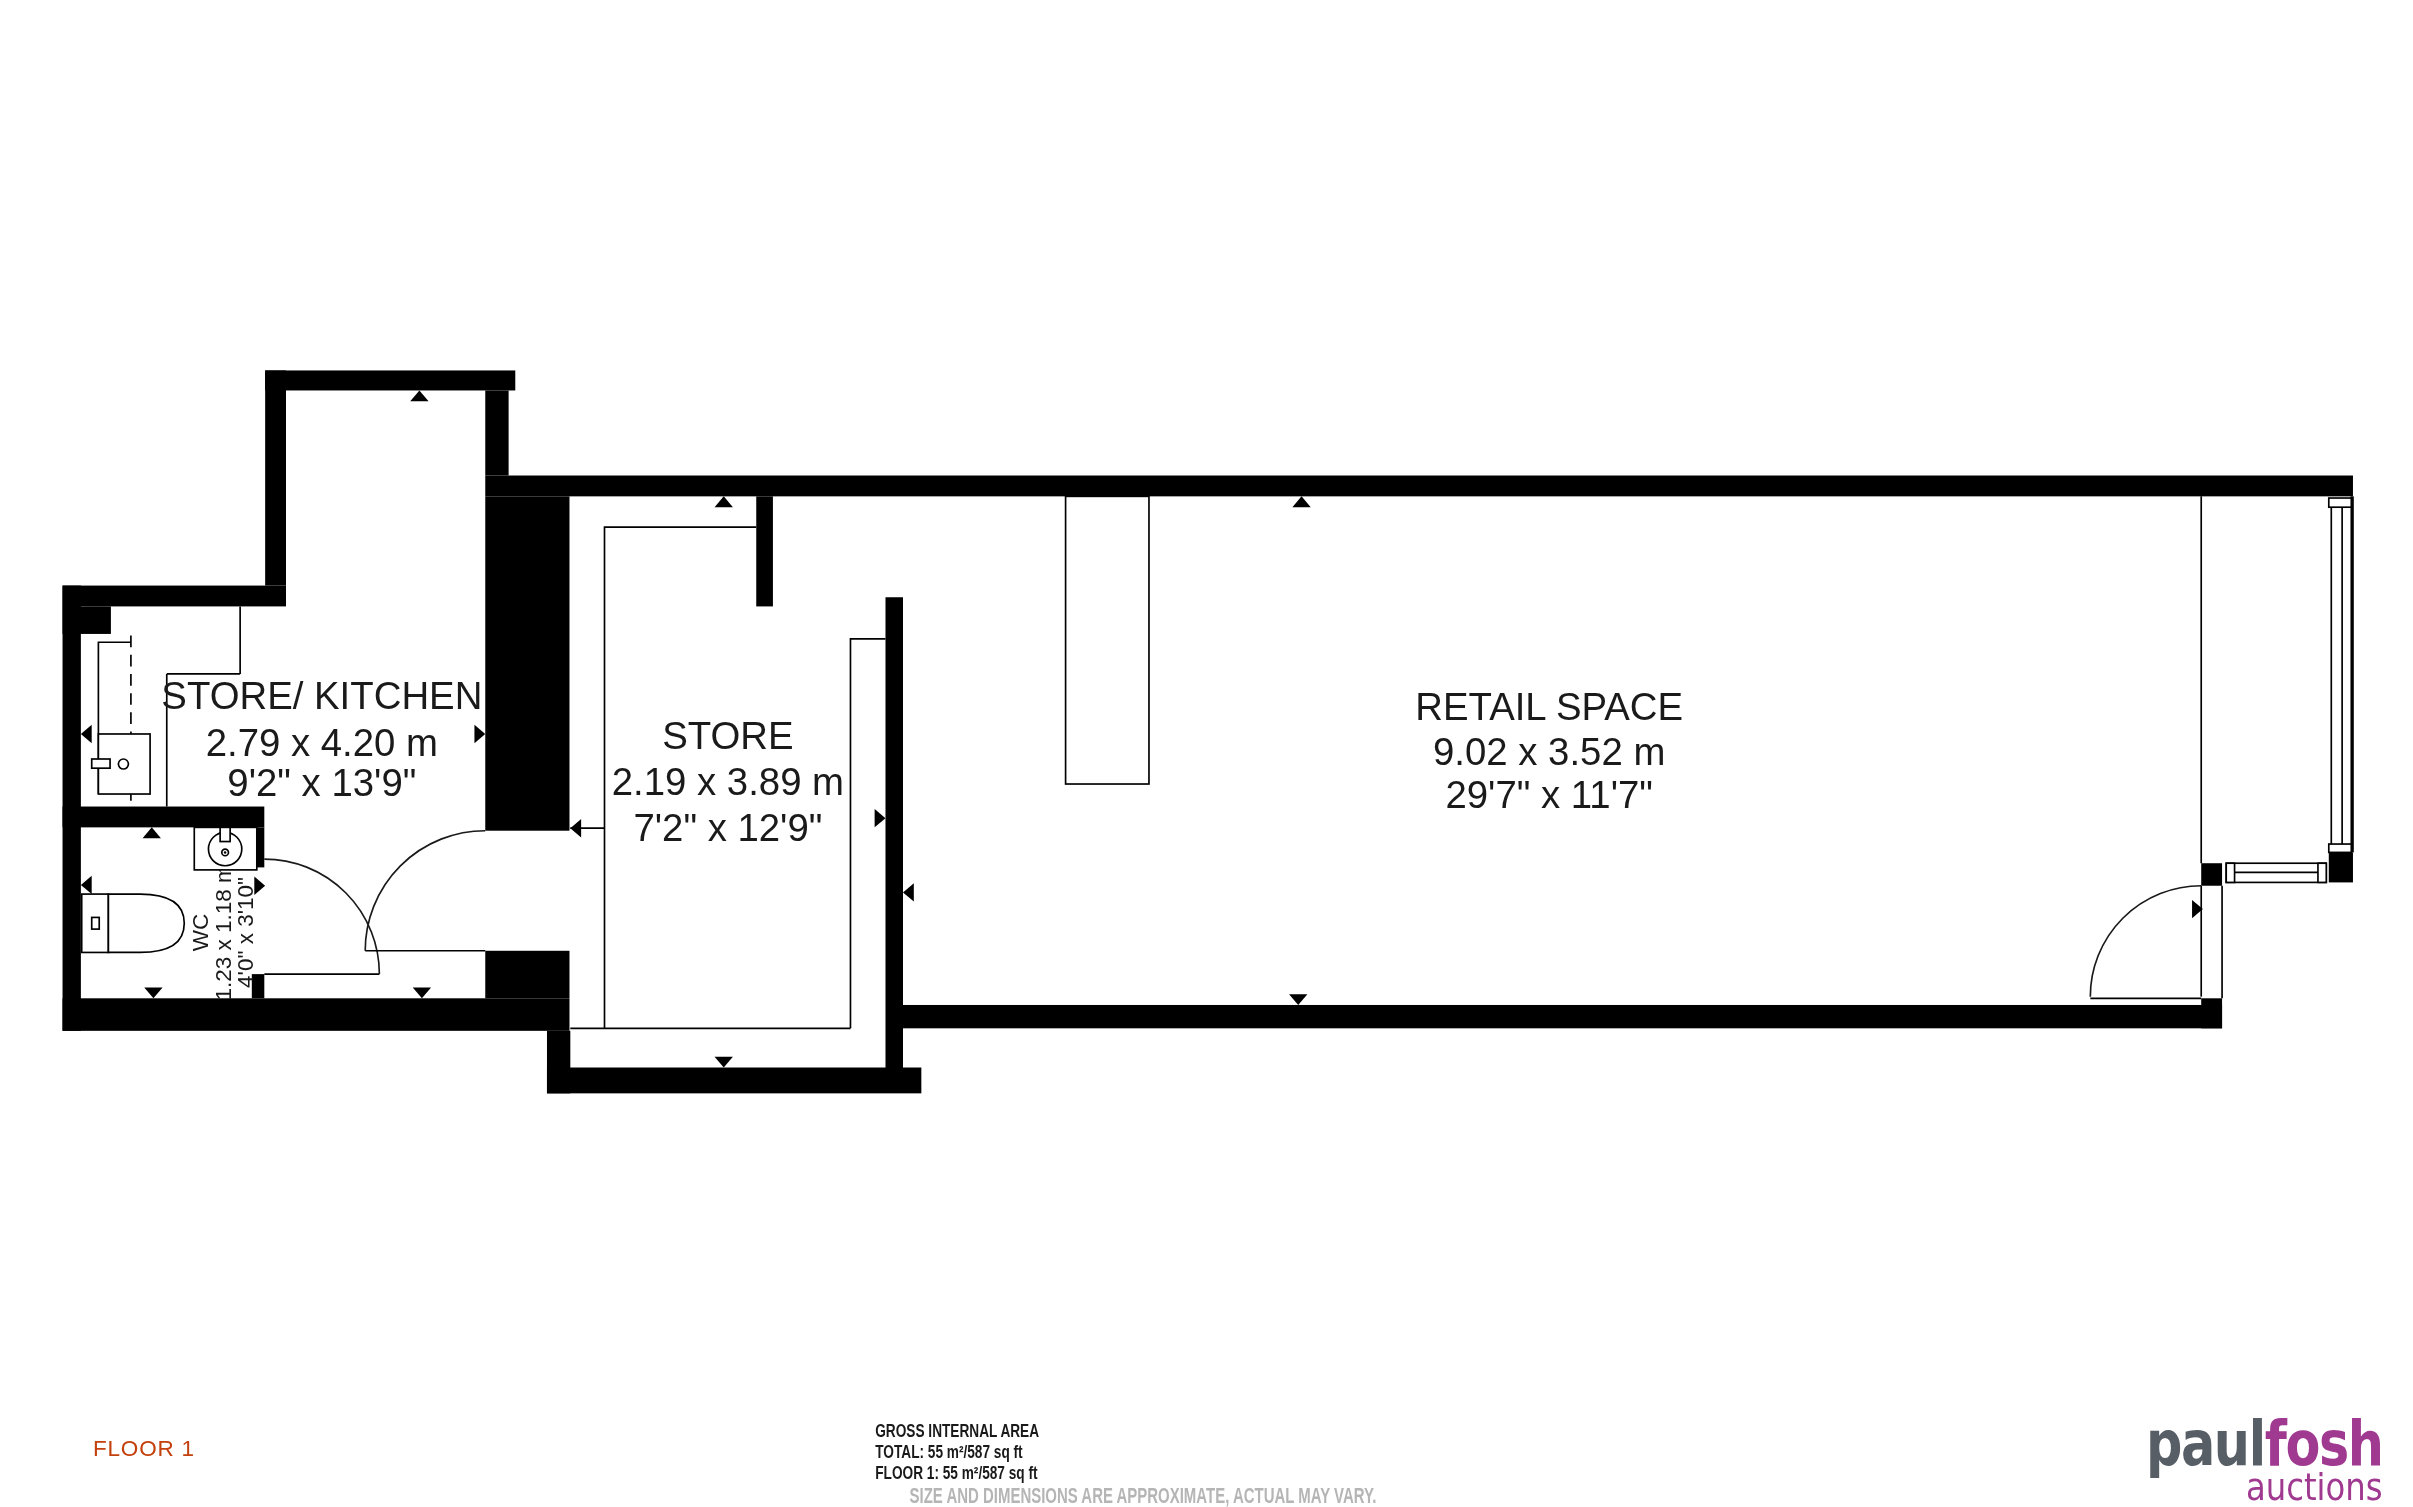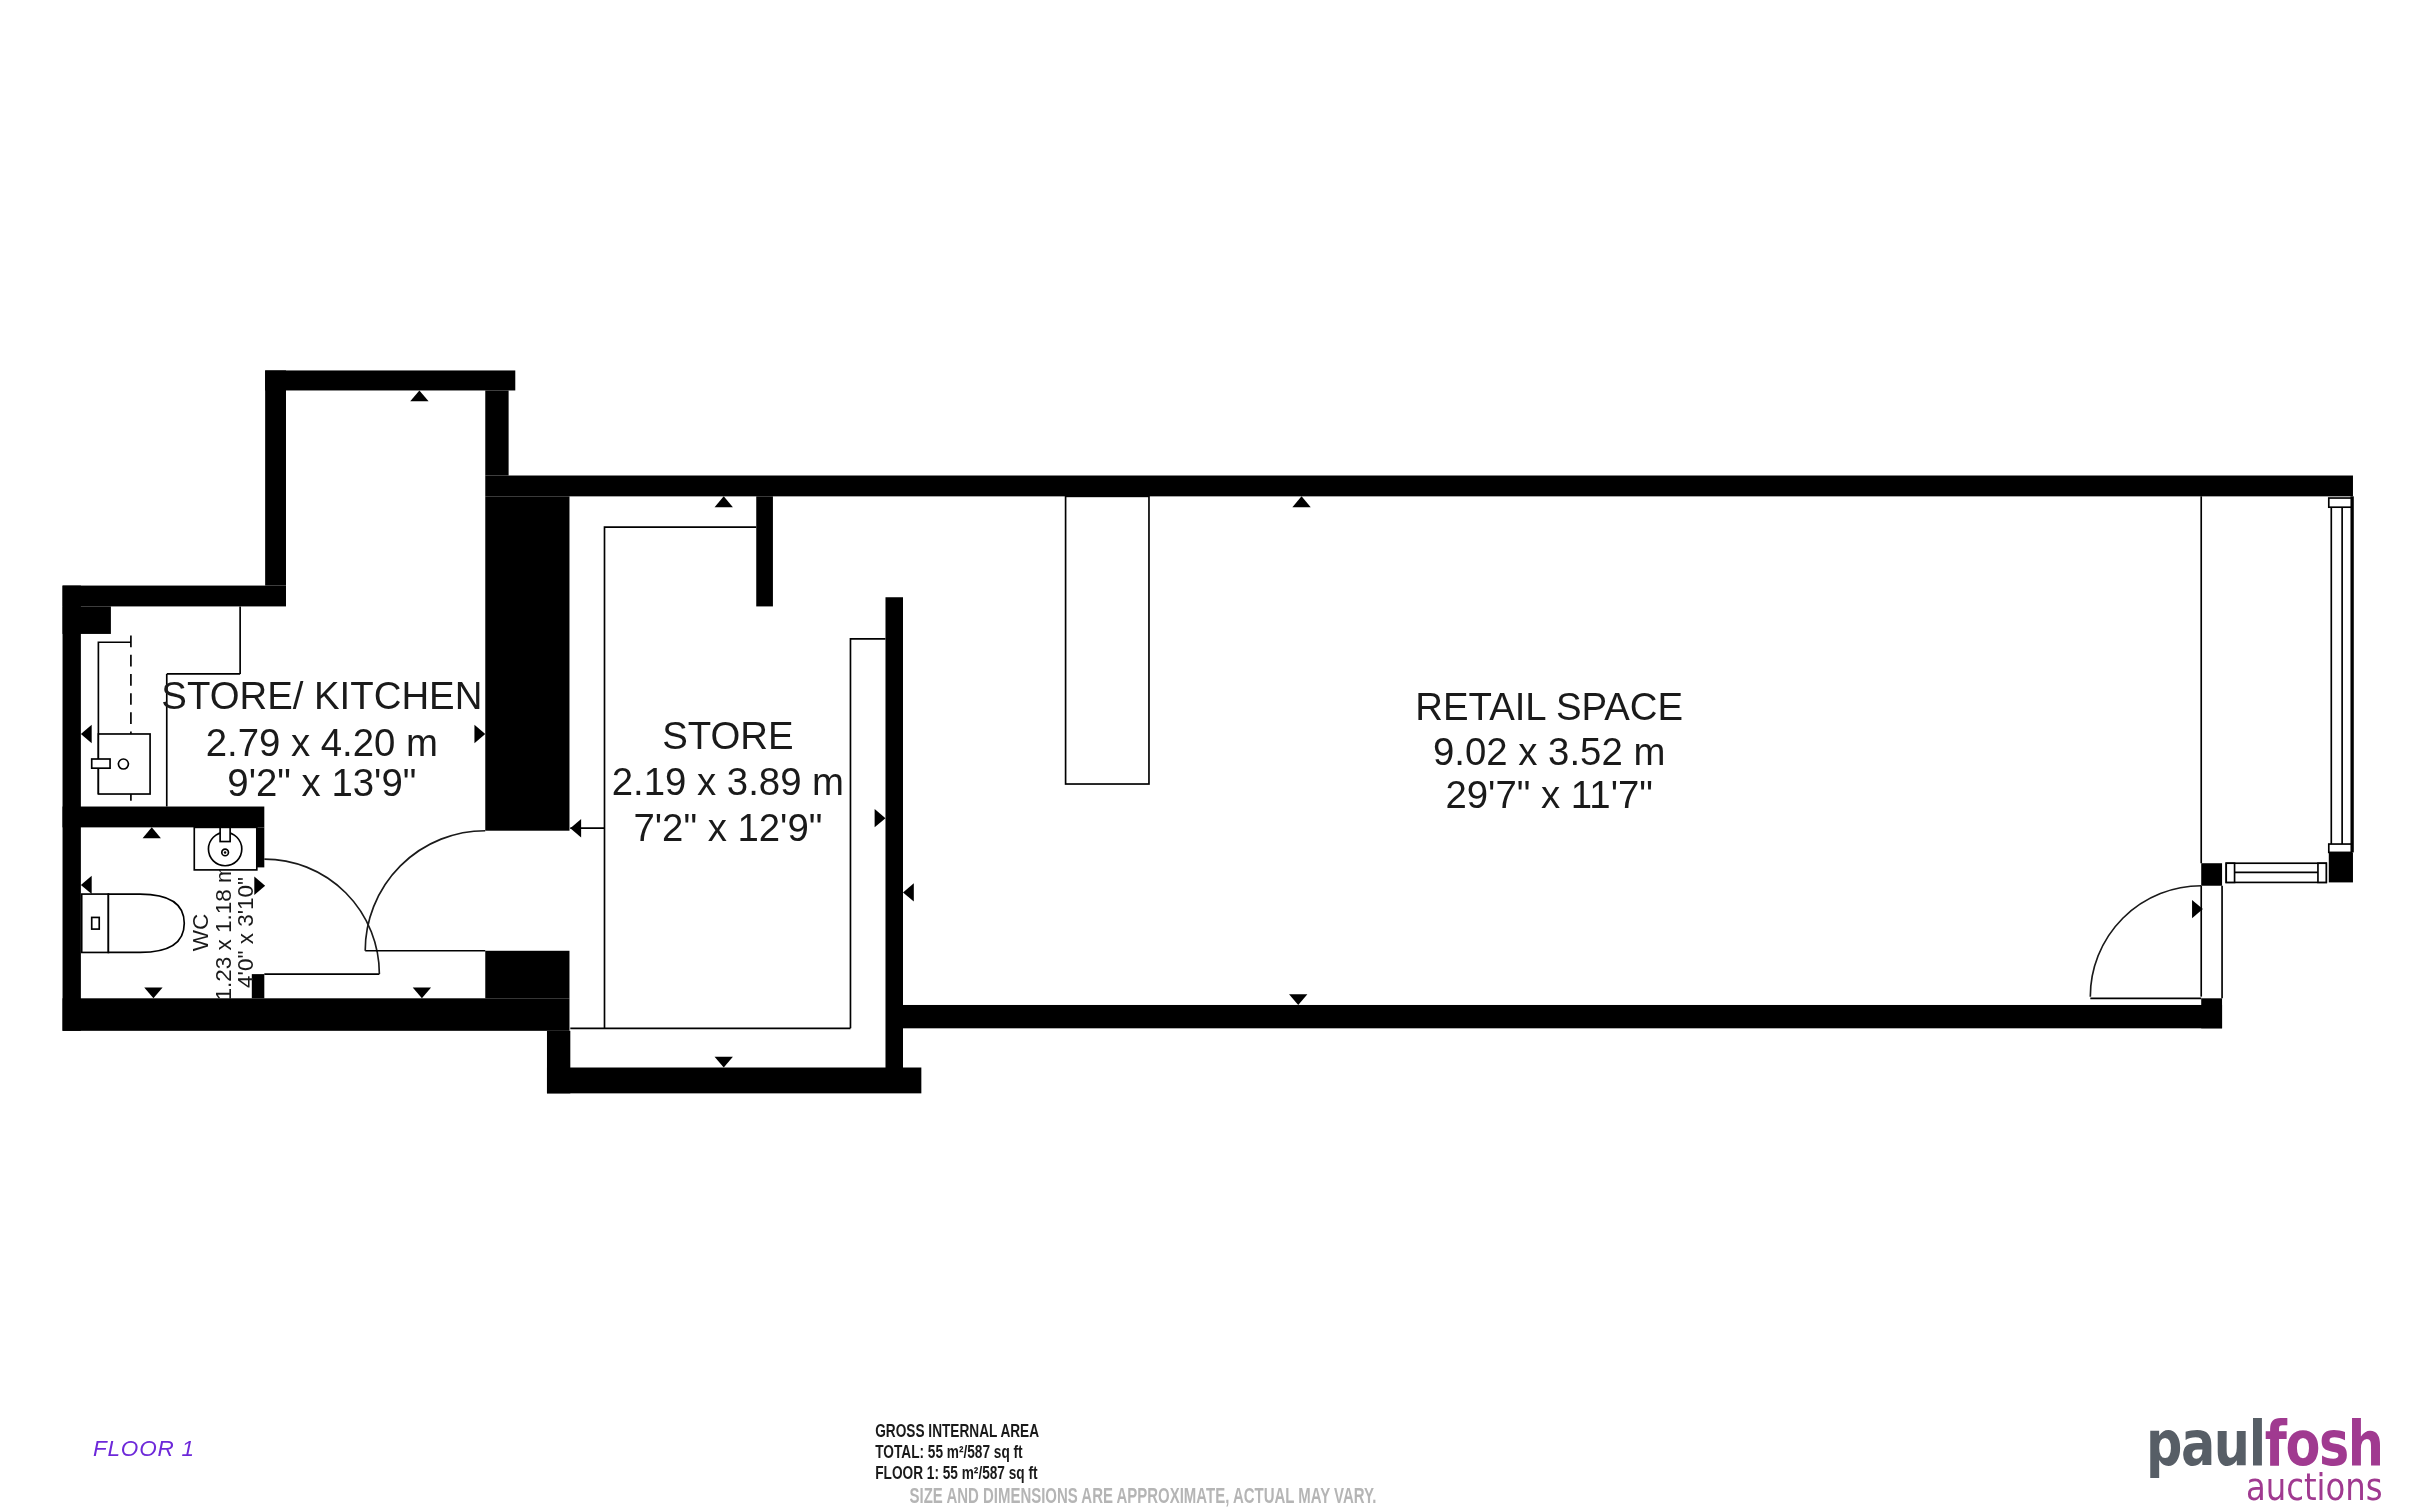--- a/index.html
+++ b/index.html
@@ -10,21 +10,21 @@
   .thin{stroke:#000;stroke-width:2;fill:none;}
   .dash{stroke:#000;stroke-width:2;fill:none;stroke-dasharray:14 9;}
   .fix{stroke:#000;stroke-width:2;fill:#fff;}
   .arrow{fill:#000;stroke:none;}
   .arc{stroke:#1a1a1a;stroke-width:2;fill:none;}
   .roomname,.roomdim{fill:#1a1a1a;font-family:"Liberation Sans",sans-serif;
        font-size:46px;text-anchor:middle;}
   .wctext{fill:#1a1a1a;font-family:"Liberation Sans",sans-serif;
        font-size:27px;text-anchor:middle;}
   .floor-label{position:absolute;left:93px;top:1436px;font-size:22.5px;
-       color:#6d28d9;letter-spacing:0.8px;font-style:italic;}
+       color:#c2410c;letter-spacing:0.8px;}
   .footer{position:absolute;left:1143px;top:1421px;transform:translateX(-50%);
        text-align:left;white-space:nowrap;}
   .footer .f1{font-size:17.5px;color:#1a1a1a;font-weight:700;line-height:21px;
        transform:scaleX(0.78);transform-origin:center;}
   .footer .f2,.footer .f3{font-size:17.5px;color:#1a1a1a;line-height:21px;
        transform:scaleX(0.78);transform-origin:center;font-weight:600;}
   .footer .f4{font-size:22px;color:#b5b5b5;line-height:23.4px;
        transform:scaleX(0.68);transform-origin:center;font-weight:600;}
   .logo{position:absolute;right:30px;top:1413px;text-align:right;white-space:nowrap;}
   .logo .big{font-size:62px;font-weight:700;letter-spacing:-1.7px;

